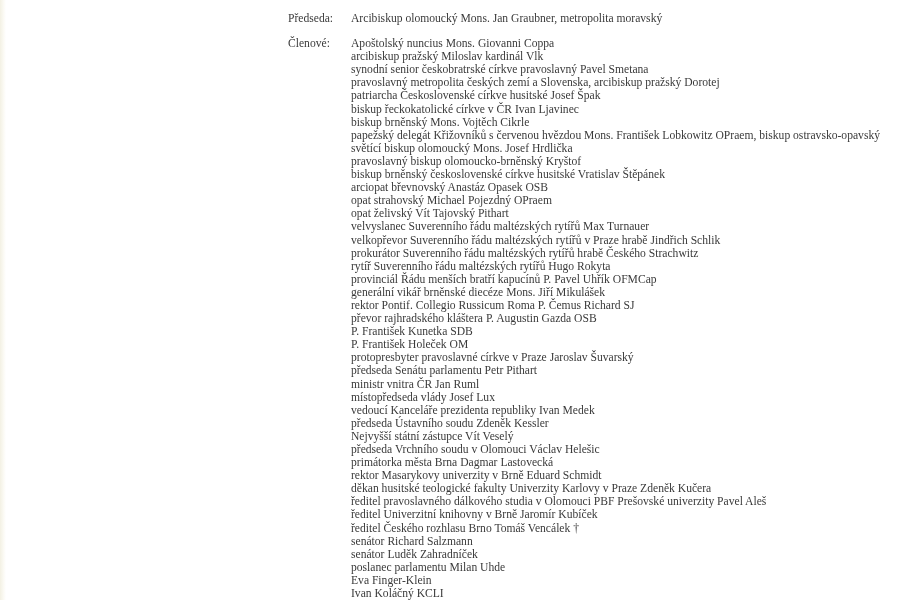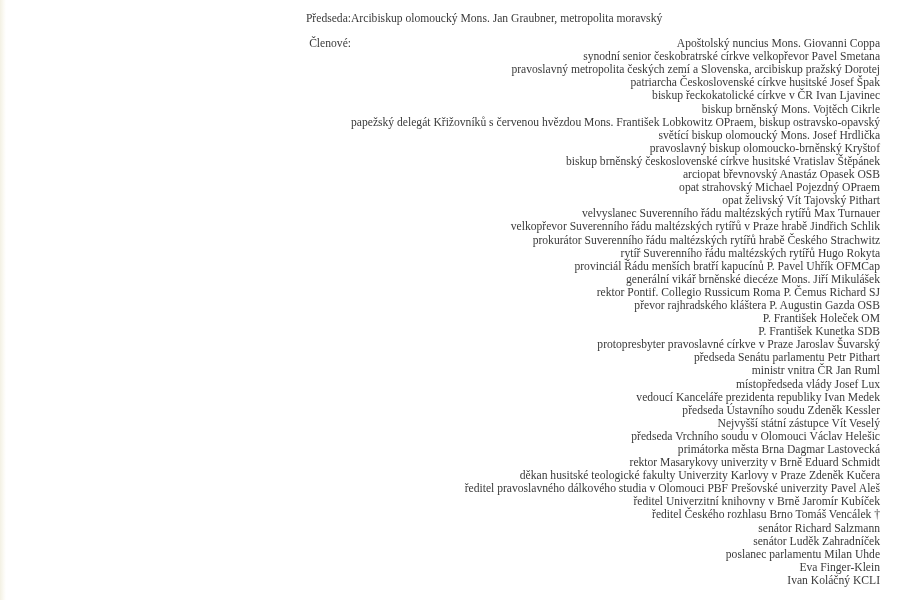--- a/index.html
+++ b/index.html
@@ -26,21 +26,20 @@
     .committee {
       position: absolute;
       left: 288px;
       top: 12px;
       font-size: 11.6px;
       line-height: 13.1px;
     }
     .row {
       display: flex;
       align-items: flex-start;
-      text-align: right;
     }
     .row.chair {
       margin-bottom: 12px;
     }
     .label {
       width: 63px;
       flex: 0 0 63px;
       white-space: nowrap;
     }
     .values {
@@ -59,42 +58,43 @@
 
 <div class="committee">
   <div class="row chair">
     <span class="label">Předseda:</span>
     <span class="values">Arcibiskup olomoucký Mons. Jan Graubner, metropolita moravský</span>
   </div>
   <div class="row members">
     <span class="label">Členové:</span>
     <div class="values">
       <span class="member">Apoštolský nuncius Mons. Giovanni Coppa</span>
-      <span class="member">synodní senior českobratrské církve velkopřevor Pavel Smetana</span>
+      <span class="member">arcibiskup pražský Miloslav kardinál Vlk</span>
+      <span class="member">synodní senior českobratrské církve pravoslavný Pavel Smetana</span>
       <span class="member">pravoslavný metropolita českých zemí a Slovenska, arcibiskup pražský Dorotej</span>
       <span class="member">patriarcha Československé církve husitské Josef Špak</span>
       <span class="member">biskup řeckokatolické církve v ČR Ivan Ljavinec</span>
       <span class="member">biskup brněnský Mons. Vojtěch Cikrle</span>
       <span class="member">papežský delegát Křižovníků s červenou hvězdou Mons. František Lobkowitz OPraem, biskup ostravsko-opavský</span>
       <span class="member">světící biskup olomoucký Mons. Josef Hrdlička</span>
       <span class="member">pravoslavný biskup olomoucko-brněnský Kryštof</span>
       <span class="member">biskup brněnský československé církve husitské Vratislav Štěpánek</span>
       <span class="member">arciopat břevnovský Anastáz Opasek OSB</span>
       <span class="member">opat strahovský Michael Pojezdný OPraem</span>
       <span class="member">opat želivský Vít Tajovský Pithart</span>
       <span class="member">velvyslanec Suverenního řádu maltézských rytířů Max Turnauer</span>
       <span class="member">velkopřevor Suverenního řádu maltézských rytířů v Praze hrabě Jindřich Schlik</span>
       <span class="member">prokurátor Suverenního řádu maltézských rytířů hrabě Českého Strachwitz</span>
       <span class="member">rytíř Suverenního řádu maltézských rytířů Hugo Rokyta</span>
       <span class="member">provinciál Řádu menších bratří kapucínů P. Pavel Uhřík OFMCap</span>
       <span class="member">generální vikář brněnské diecéze Mons. Jiří Mikulášek</span>
       <span class="member">rektor Pontif. Collegio Russicum Roma P. Čemus Richard SJ</span>
       <span class="member">převor rajhradského kláštera P. Augustin Gazda OSB</span>
+      <span class="member">P. František Kunetka SDB</span>
       <span class="member">P. František Holeček OM</span>
-      <span class="member">P. František Kunetka SDB</span>
       <span class="member">protopresbyter pravoslavné církve v Praze Jaroslav Šuvarský</span>
       <span class="member">předseda Senátu parlamentu Petr Pithart</span>
       <span class="member">ministr vnitra ČR Jan Ruml</span>
       <span class="member">místopředseda vlády Josef Lux</span>
       <span class="member">vedoucí Kanceláře prezidenta republiky Ivan Medek</span>
       <span class="member">předseda Ústavního soudu Zdeněk Kessler</span>
       <span class="member">Nejvyšší státní zástupce Vít Veselý</span>
       <span class="member">předseda Vrchního soudu v Olomouci Václav Helešic</span>
       <span class="member">primátorka města Brna Dagmar Lastovecká</span>
       <span class="member">rektor Masarykovy univerzity v Brně Eduard Schmidt</span>

